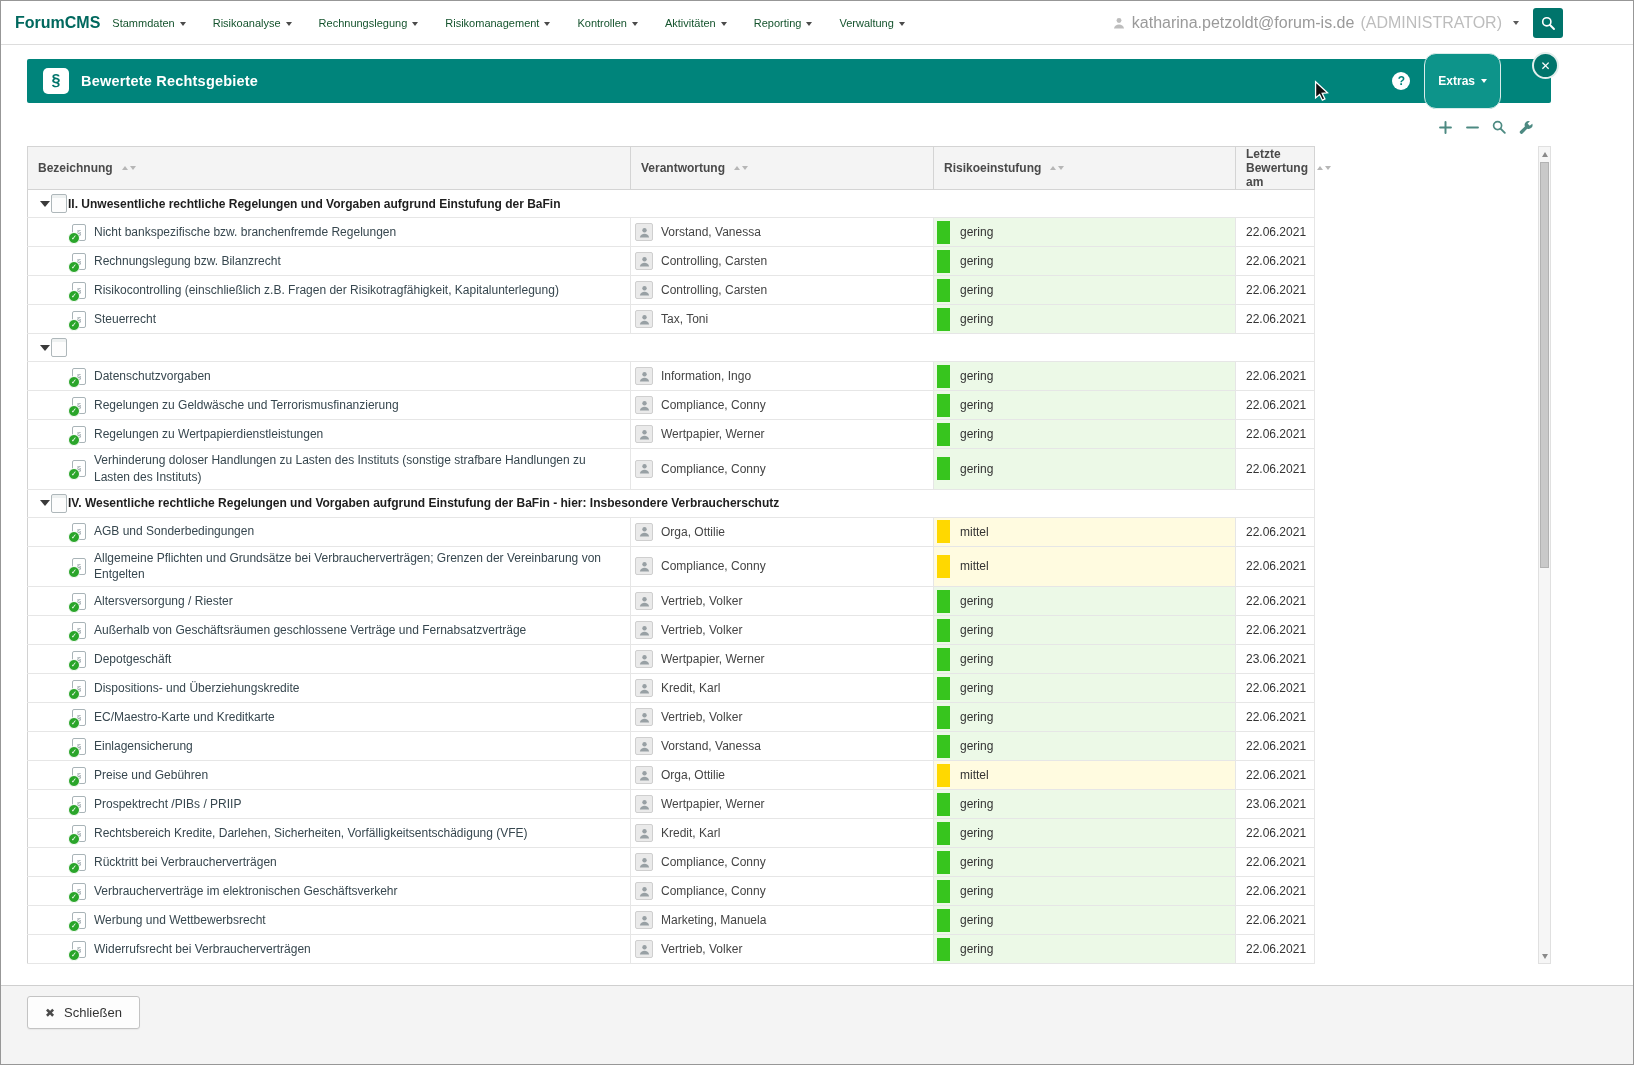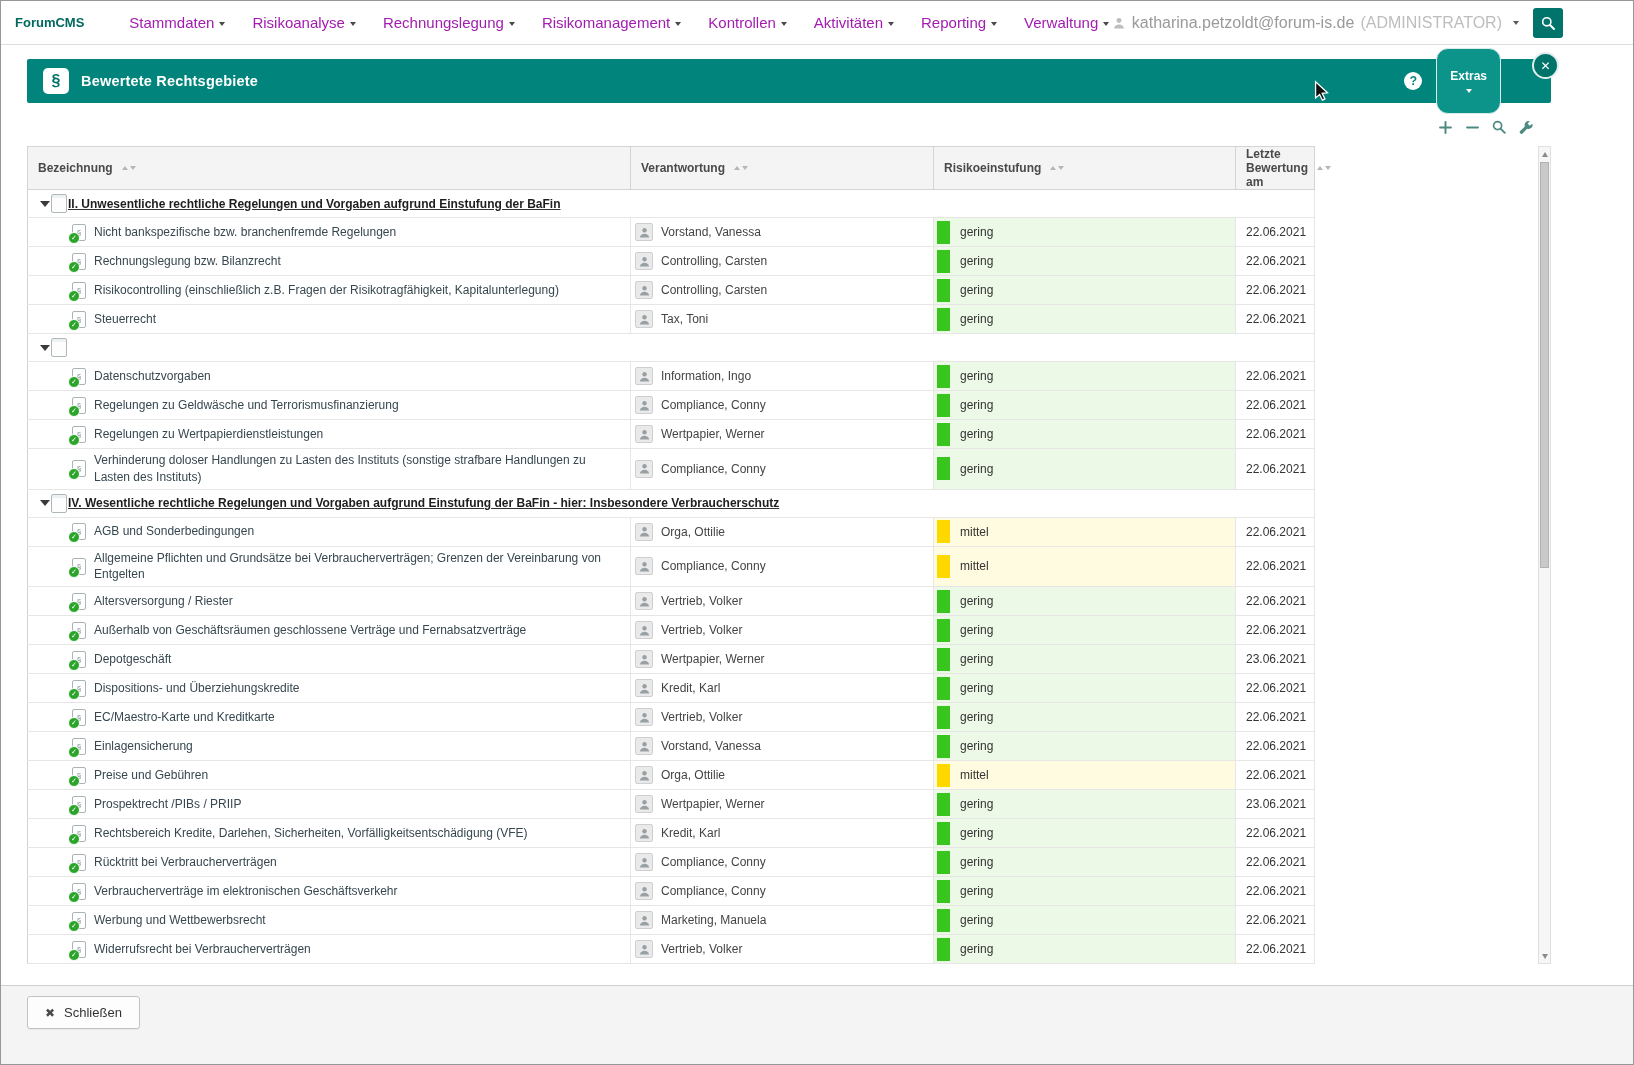--- a/index.html
+++ b/index.html
@@ -2,60 +2,60 @@
 <html lang="de" style="--teal: #00847b; --teal-dark: #00746b; --logo: #00685e;"><head>
 <meta charset="utf-8">
 <style>
   * { box-sizing: border-box; margin: 0; padding: 0; }
   html,body { width:1634px; height:1065px; }
   body { font-family:"Liberation Sans", sans-serif; background:#e9e9e9; position:relative; }
   .window { position:absolute; inset:0; background:#fff; border:1px solid #979797; overflow:hidden; }
 
   
   .topnav { height:44px; display:flex; align-items:center; padding:0 70px 0 14px; background:#fff; border-bottom:1px solid #ddd; }
-  .logo { color:var(--logo,#00685e); font-size:13px; font-weight:bold; margin-right:45px; }
+  .logo { color:var(--logo,#00685e); font-size:16px; font-weight:bold; margin-right:12px; }
   .menu { display:flex; gap:27px; align-items:center; }
-  .menu-item { font-size:15px; color:#a21caf; cursor:default; white-space:nowrap; }
+  .menu-item { font-size:11px; color:#14532d; cursor:default; white-space:nowrap; }
   .caret { display:inline-block; margin-left:5px; width:0; height:0; border-left:3.5px solid transparent; border-right:3.5px solid transparent; border-top:4px solid #4a4a4a; vertical-align:middle; }
   .nav-right { margin-left:auto; display:flex; align-items:center; }
   .user-menu { display:flex; align-items:center; gap:6px; font-size:16px; color:#9a9a9a; }
   .user-menu .person-mini { width:14px; height:14px; opacity:.75; }
   .user-role { color:#bdbdbd; }
   .user-menu .caret { border-top-color:#5a5a5a; }
   .search-btn { width:30px; height:30px; margin-left:14px; border:none; border-radius:3px; background:var(--teal-dark,#00746b); display:flex; align-items:center; justify-content:center; cursor:pointer; }
 
   
   .content { position:absolute; left:26px; top:58px; width:1524px; }
   .panel-header { position:relative; height:44px; background:var(--teal,#00847b); border-radius:2px; display:flex; align-items:center; padding:0 16px; }
   .panel-icon { width:26px; height:26px; background:#fff; color:var(--teal-dark,#00746b); border-radius:5px; font-size:16px; font-weight:bold; display:flex; align-items:center; justify-content:center; }
   .panel-title { color:#fff; font-size:14.5px; font-weight:bold; margin-left:12px; letter-spacing:.2px; }
   .panel-actions { margin-left:auto; display:flex; align-items:center; gap:14px; margin-right:34px; }
   .help-btn { width:18px; height:18px; border-radius:50%; background:#fff; color:var(--teal,#00847b); font-size:12px; font-weight:bold; border:none; display:flex; align-items:center; justify-content:center; cursor:pointer; }
-  .extras-btn { background:#0d948a; border:1px solid #d9ecea; border-radius:12px; color:#fff; font-size:12px; font-weight:bold; padding:20px 13px; display:flex; align-items:center; gap:6px; cursor:pointer; font-family:inherit;flex-direction:column; }
+  .extras-btn { background:#0d948a; border:1px solid #d9ecea; border-radius:12px; color:#fff; font-size:12px; font-weight:bold; padding:20px 13px; display:flex; align-items:center; gap:6px; cursor:pointer; font-family:inherit; }
   .extras-btn .caret { border-top-color:#fff; margin-left:0; }
   .close-x { position:absolute; top:-7px; right:-8px; width:27px; height:27px; border-radius:50%; background:var(--teal-dark,#00746b); border:2px solid #e2eeec; color:#fff; font-size:12px; display:flex; align-items:center; justify-content:center; cursor:pointer; }
 
   
   .grid-toolbar { margin-top:13px; height:22px; display:flex; justify-content:flex-end; align-items:center; gap:9px; padding-right:16px; }
   .tb-btn { background:none; border:none; width:18px; height:18px; display:flex; align-items:center; justify-content:center; cursor:pointer; }
 
   
   .table-wrap { position:relative; margin-top:8px; height:818px; overflow:hidden; }
   table { border-collapse:collapse; table-layout:fixed; width:1288px; border:1px solid #d2d2d2; }
   th { background:#f4f4f4; border:1px solid #d4d4d4; height:25px; font-size:12px; font-weight:bold; color:#4a4a4a; text-align:left; padding:0 8px 0 10px; }
   .th-wrap { display:inline-flex; align-items:center; }
   .sort { display:inline-flex; align-items:center; margin-left:9px; }
   .sort i { display:inline-block; width:0; height:0; }
   .tri-up { border-left:3.5px solid transparent; border-right:3.5px solid transparent; border-bottom:4.5px solid #b6b6b6; margin-right:2px; }
   .tri-down { border-left:3.5px solid transparent; border-right:3.5px solid transparent; border-top:4.5px solid #b6b6b6; }
   td { border-bottom:1px solid #e6e6e6; border-right:1px solid #e6e6e6; font-size:12px; color:#333; vertical-align:middle; }
   tr.item-row td { height:29px; }
   .cell-flex { display:flex; align-items:center; }
   .group-cell { padding:0 8px 0 12px; height:28px; background:#fff; }
-  .group-inner { display:flex; align-items:center; gap:1px;text-decoration:underline; }
+  .group-inner { display:flex; align-items:center; gap:1px; }
   .tri-expanded { width:0; height:0; border-left:5px solid transparent; border-right:5px solid transparent; border-top:6px solid #3a3a3a; flex:none; }
   .group-doc-icon { width:16px; height:19px; background:#fdfdfd; border:1px solid #aeb7ba; border-radius:2px; flex:none; box-shadow:inset 0 3px 0 #eef1f1; }
   .group-title { font-weight:bold; color:#1e1e1e; white-space:nowrap; }
   .name-cell { padding:3px 8px 3px 44px; }
   .name-inner { gap:8px; }
   .doc-icon { position:relative; width:14px; height:17px; background:#fff; border:1px solid #a9b4b8; border-radius:2px; flex:none; font-size:8px; color:#7d8b92; display:flex; align-items:center; justify-content:center; }
   .doc-icon::after { content:"✓"; position:absolute; left:-5px; bottom:-4px; width:10px; height:10px; background:#2aa52a; border:1px solid #fff; border-radius:50%; color:#fff; font-size:7px; line-height:9px; text-align:center; }
   .item-name { color:#37474f; line-height:1.4; }
   .resp-cell { padding:0 8px 0 4px; }
   .person-icon { width:18px; height:18px; background:#eaeaea; border:1px solid #cfcfcf; border-radius:2px; flex:none; margin-right:8px; display:flex; align-items:center; justify-content:center; }

